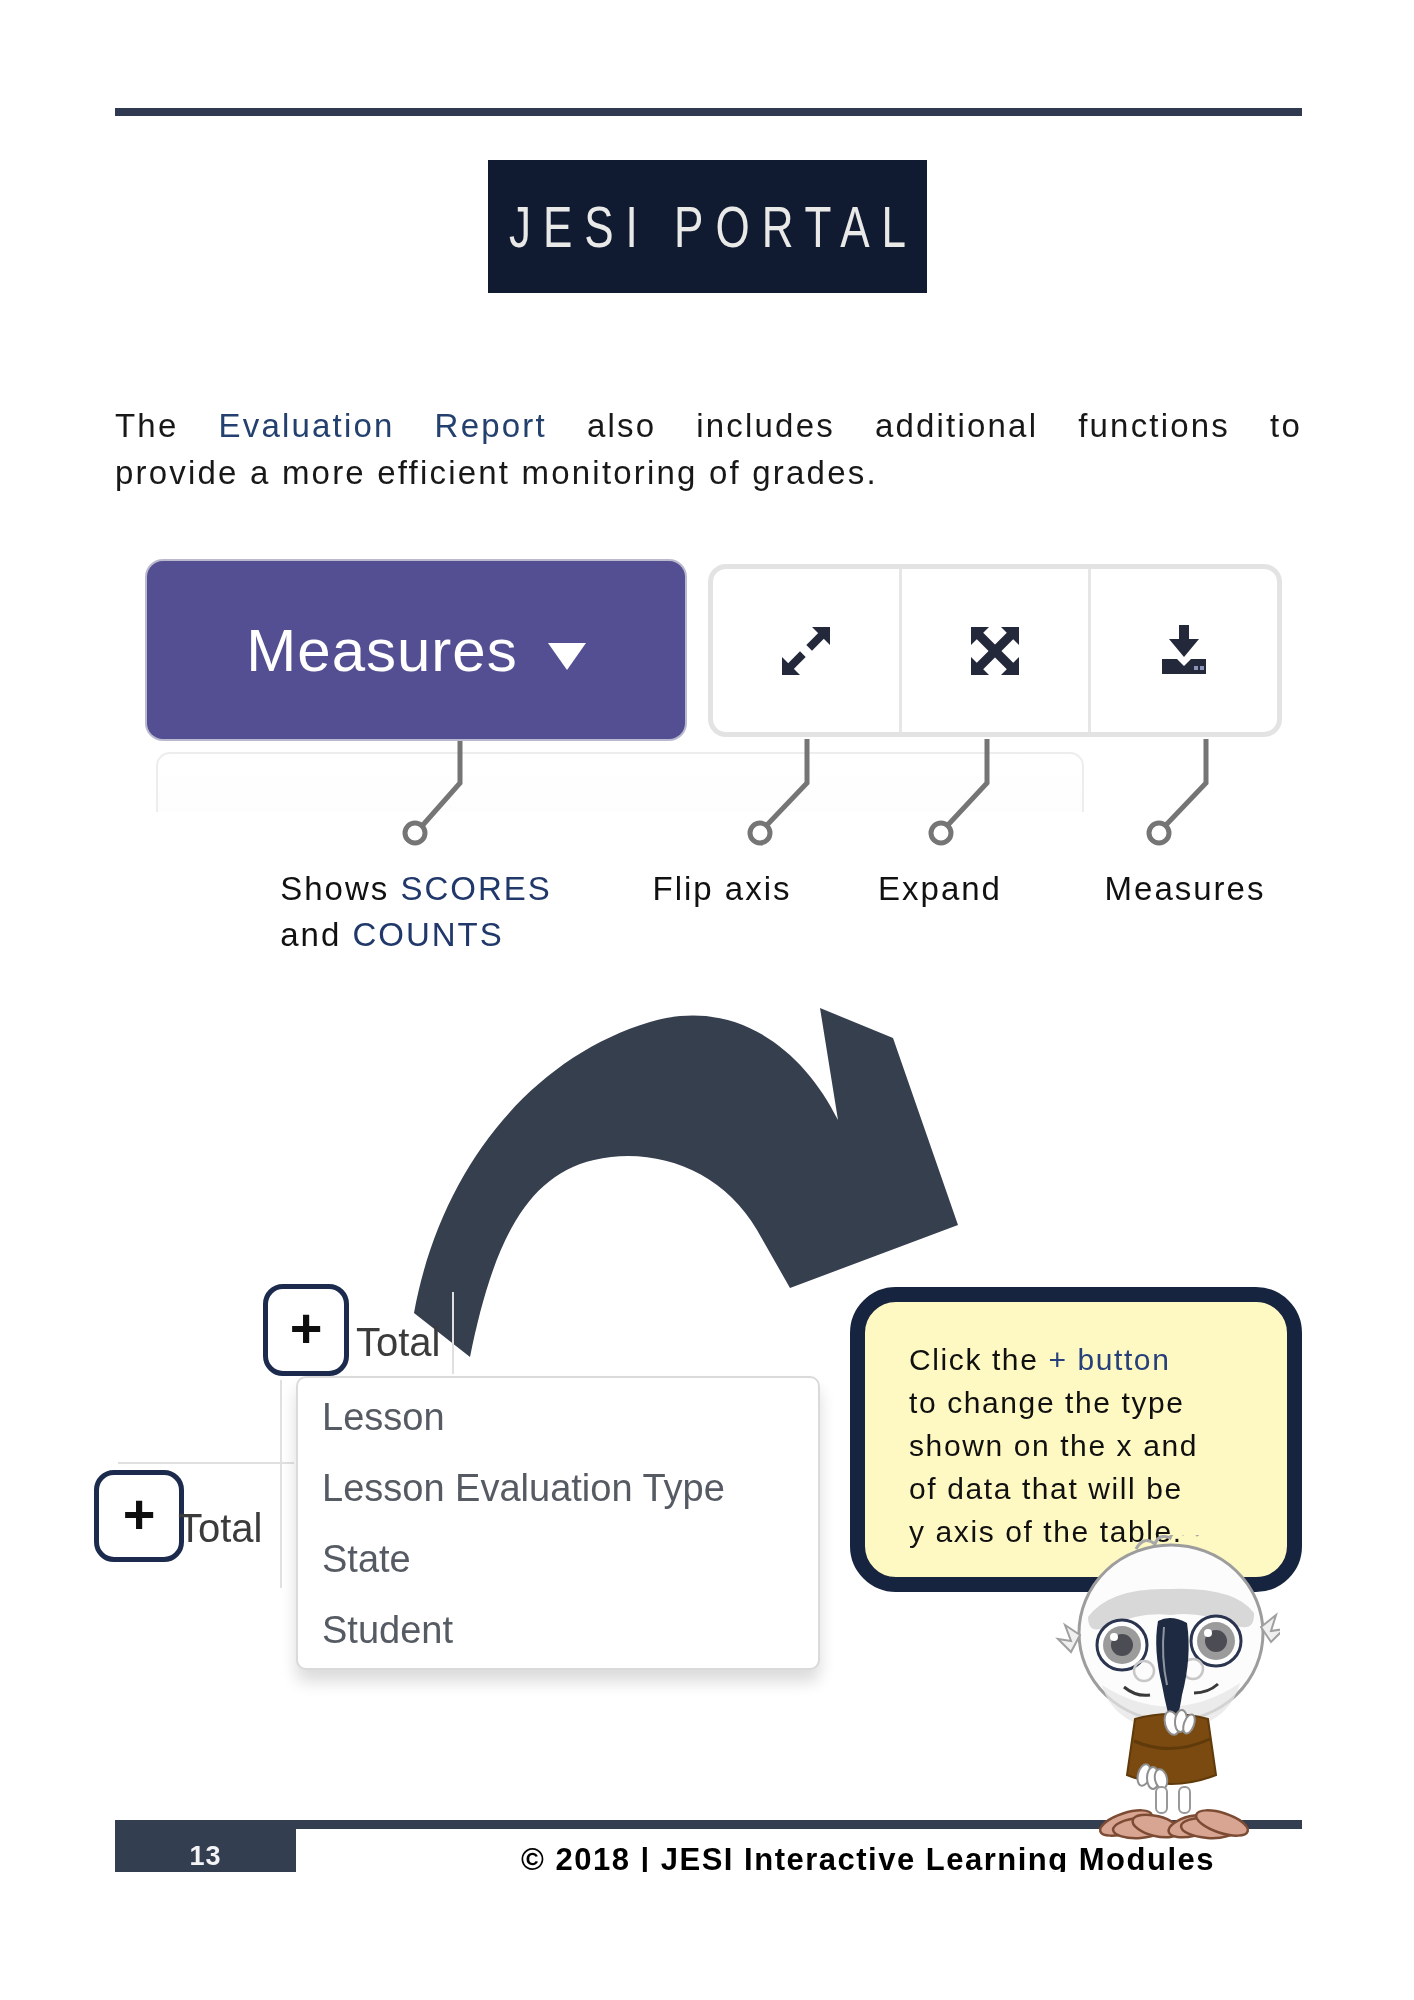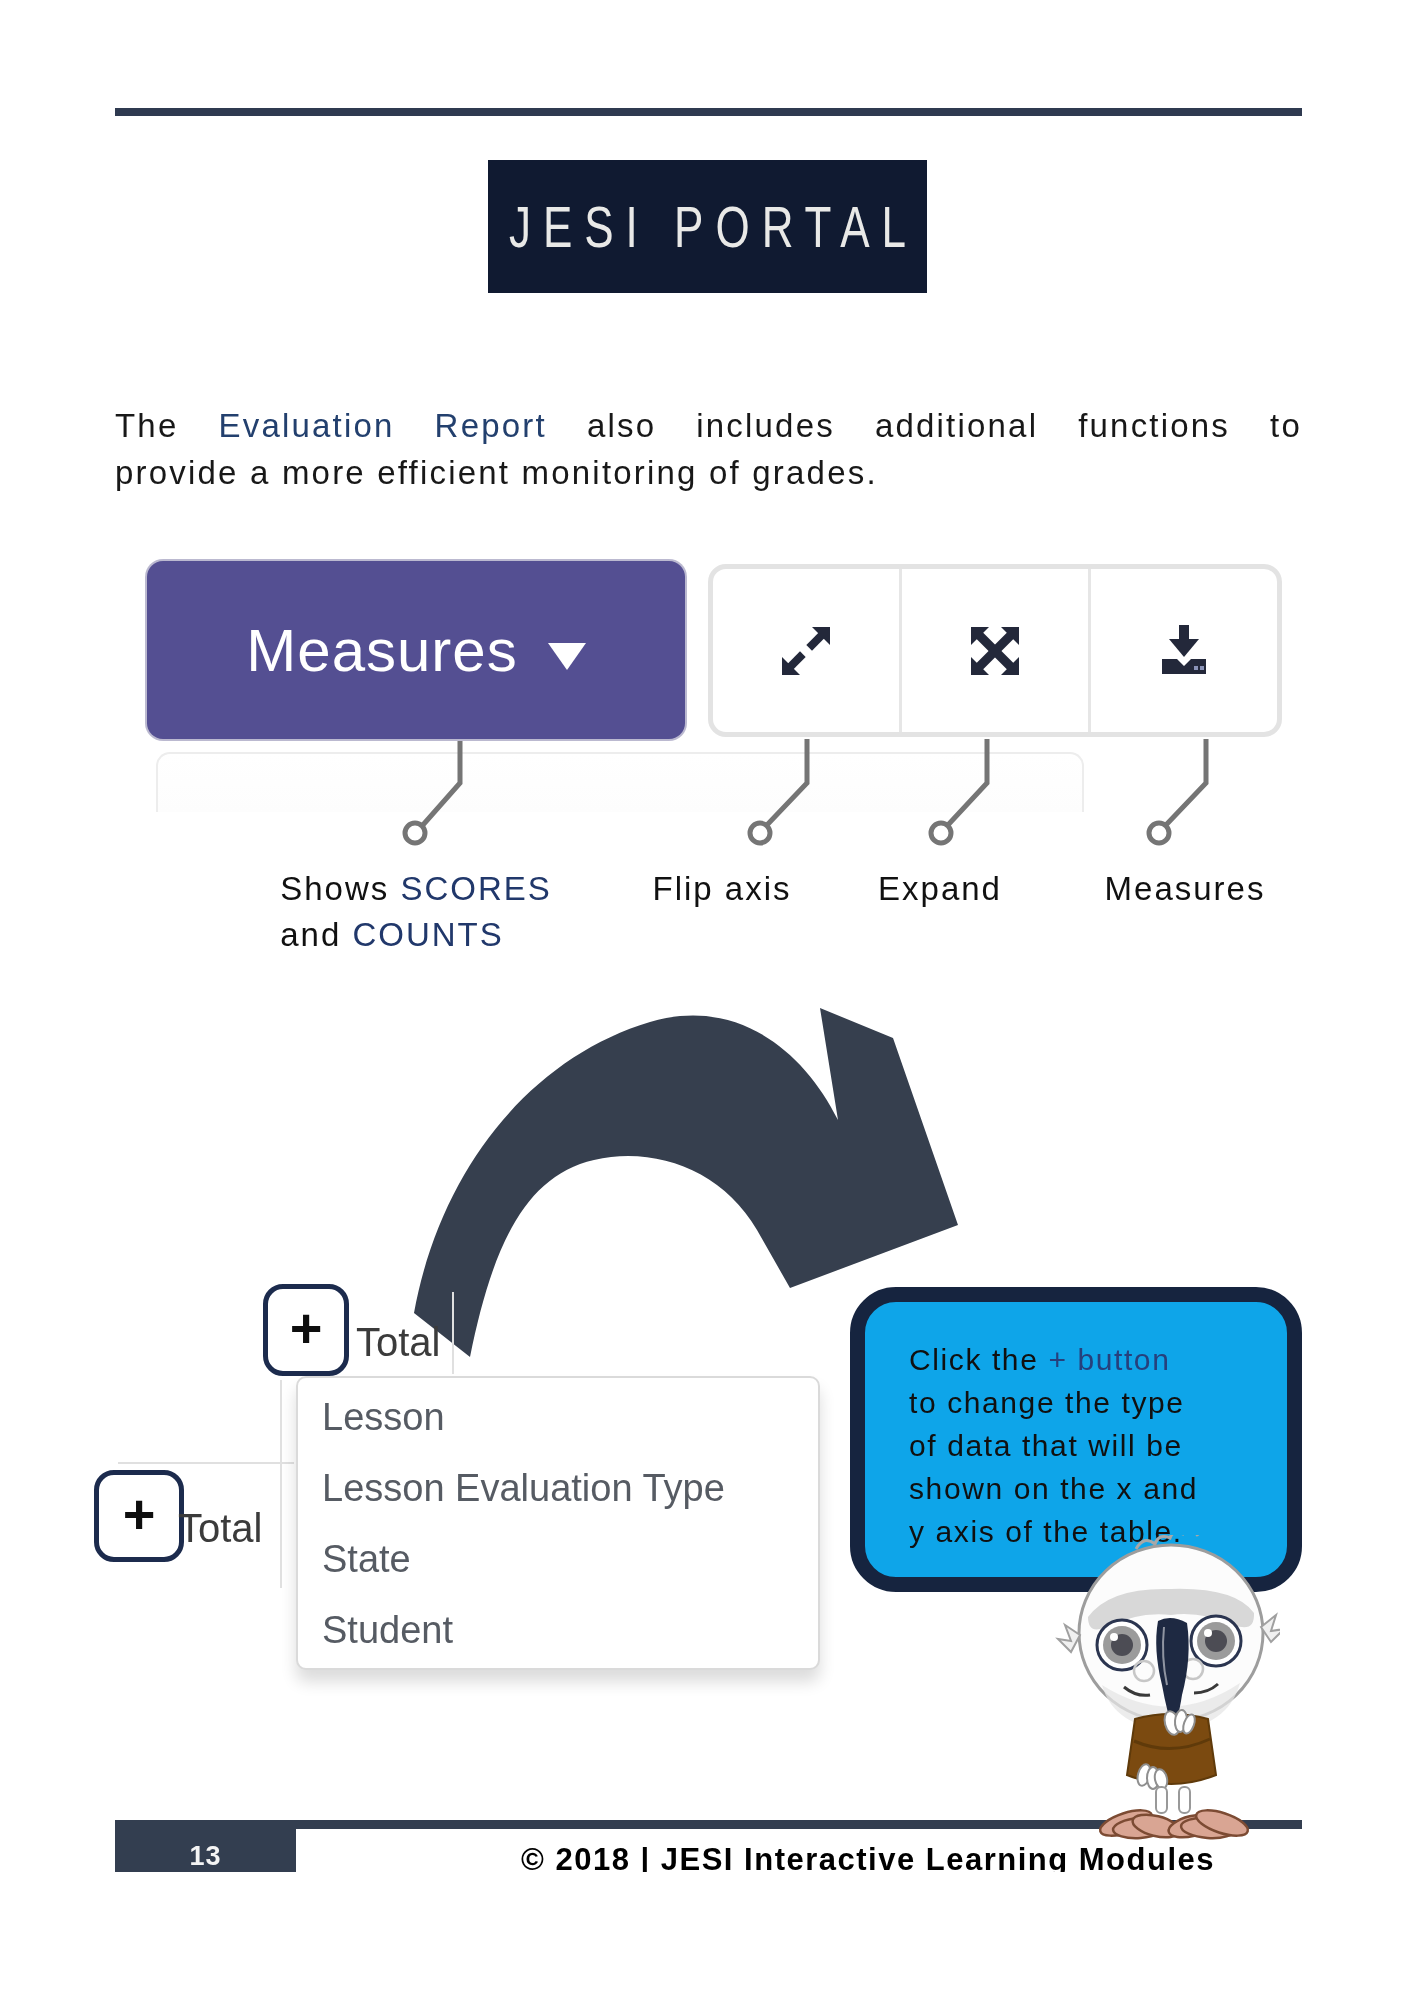--- a/index.html
+++ b/index.html
@@ -53,21 +53,21 @@
             display:flex;align-items:center;justify-content:center;box-sizing:border-box;}
   .plus-box .plus{font-size:56px;font-weight:bold;color:#0e0e0e;line-height:1;margin-top:-4px;}
   .total-label{position:absolute;font-size:40px;color:#3b3b3b;}
 
   .dropdown{position:absolute;left:296px;top:1376px;width:524px;height:294px;background:#fff;
             border:2px solid #dadada;border-radius:10px;box-sizing:border-box;
             box-shadow:0 12px 16px rgba(0,0,0,.14);padding-top:4px;}
   .dropdown .item{height:71px;line-height:71px;padding-left:24px;font-size:38px;color:#565b63;cursor:default;}
 
   
-  .bubble{position:absolute;left:850px;top:1287px;width:452px;height:305px;background:#0ea5e9;
+  .bubble{position:absolute;left:850px;top:1287px;width:452px;height:305px;background:#fef9c3;
           border:15px solid #16243f;border-radius:46px;box-sizing:border-box;}
   .bubble .txt{padding:36px 0 0 44px;font-size:30px;letter-spacing:1.6px;line-height:43px;color:#101010;}
   .bubble .accent{color:#26407c;}
 
   
   .footer-rule{position:absolute;left:115px;top:1820px;width:1187px;height:9px;background:#333e50;}
   .page-num-box{position:absolute;left:115px;top:1820px;width:181px;height:73px;background:#333e50;
                 display:flex;align-items:center;justify-content:center;}
   .page-num-box span{color:#f4f4f4;font-size:27px;font-weight:bold;letter-spacing:1px;}
   .page-num-underline{position:absolute;left:115px;top:1893px;width:181px;height:4px;background:#ccd3e6;}
@@ -180,22 +180,22 @@
 
   <div class="plus-box" style="left:94px;top:1470px;width:90px;height:92px;">
     <span class="plus">+</span>
   </div>
   <span class="total-label" style="left:178px;top:1506px;">Total</span>
 
   <div class="bubble">
     <div class="txt">
       <div><span>Click the</span> <span class="accent">+ button</span></div>
       <div>to change the type</div>
+      <div>shown on the x and</div>
       <div>of data that will be</div>
-      <div>shown on the x and</div>
       <div>y axis of the table.</div>
     </div>
   </div>
 
   <div class="footer-rule"></div>
   <div class="page-num-box">
     <span>13</span>
   </div>
   <div class="page-num-underline"></div>
   <div class="copyright">© 2018 | JESI Interactive Learning Modules</div>

